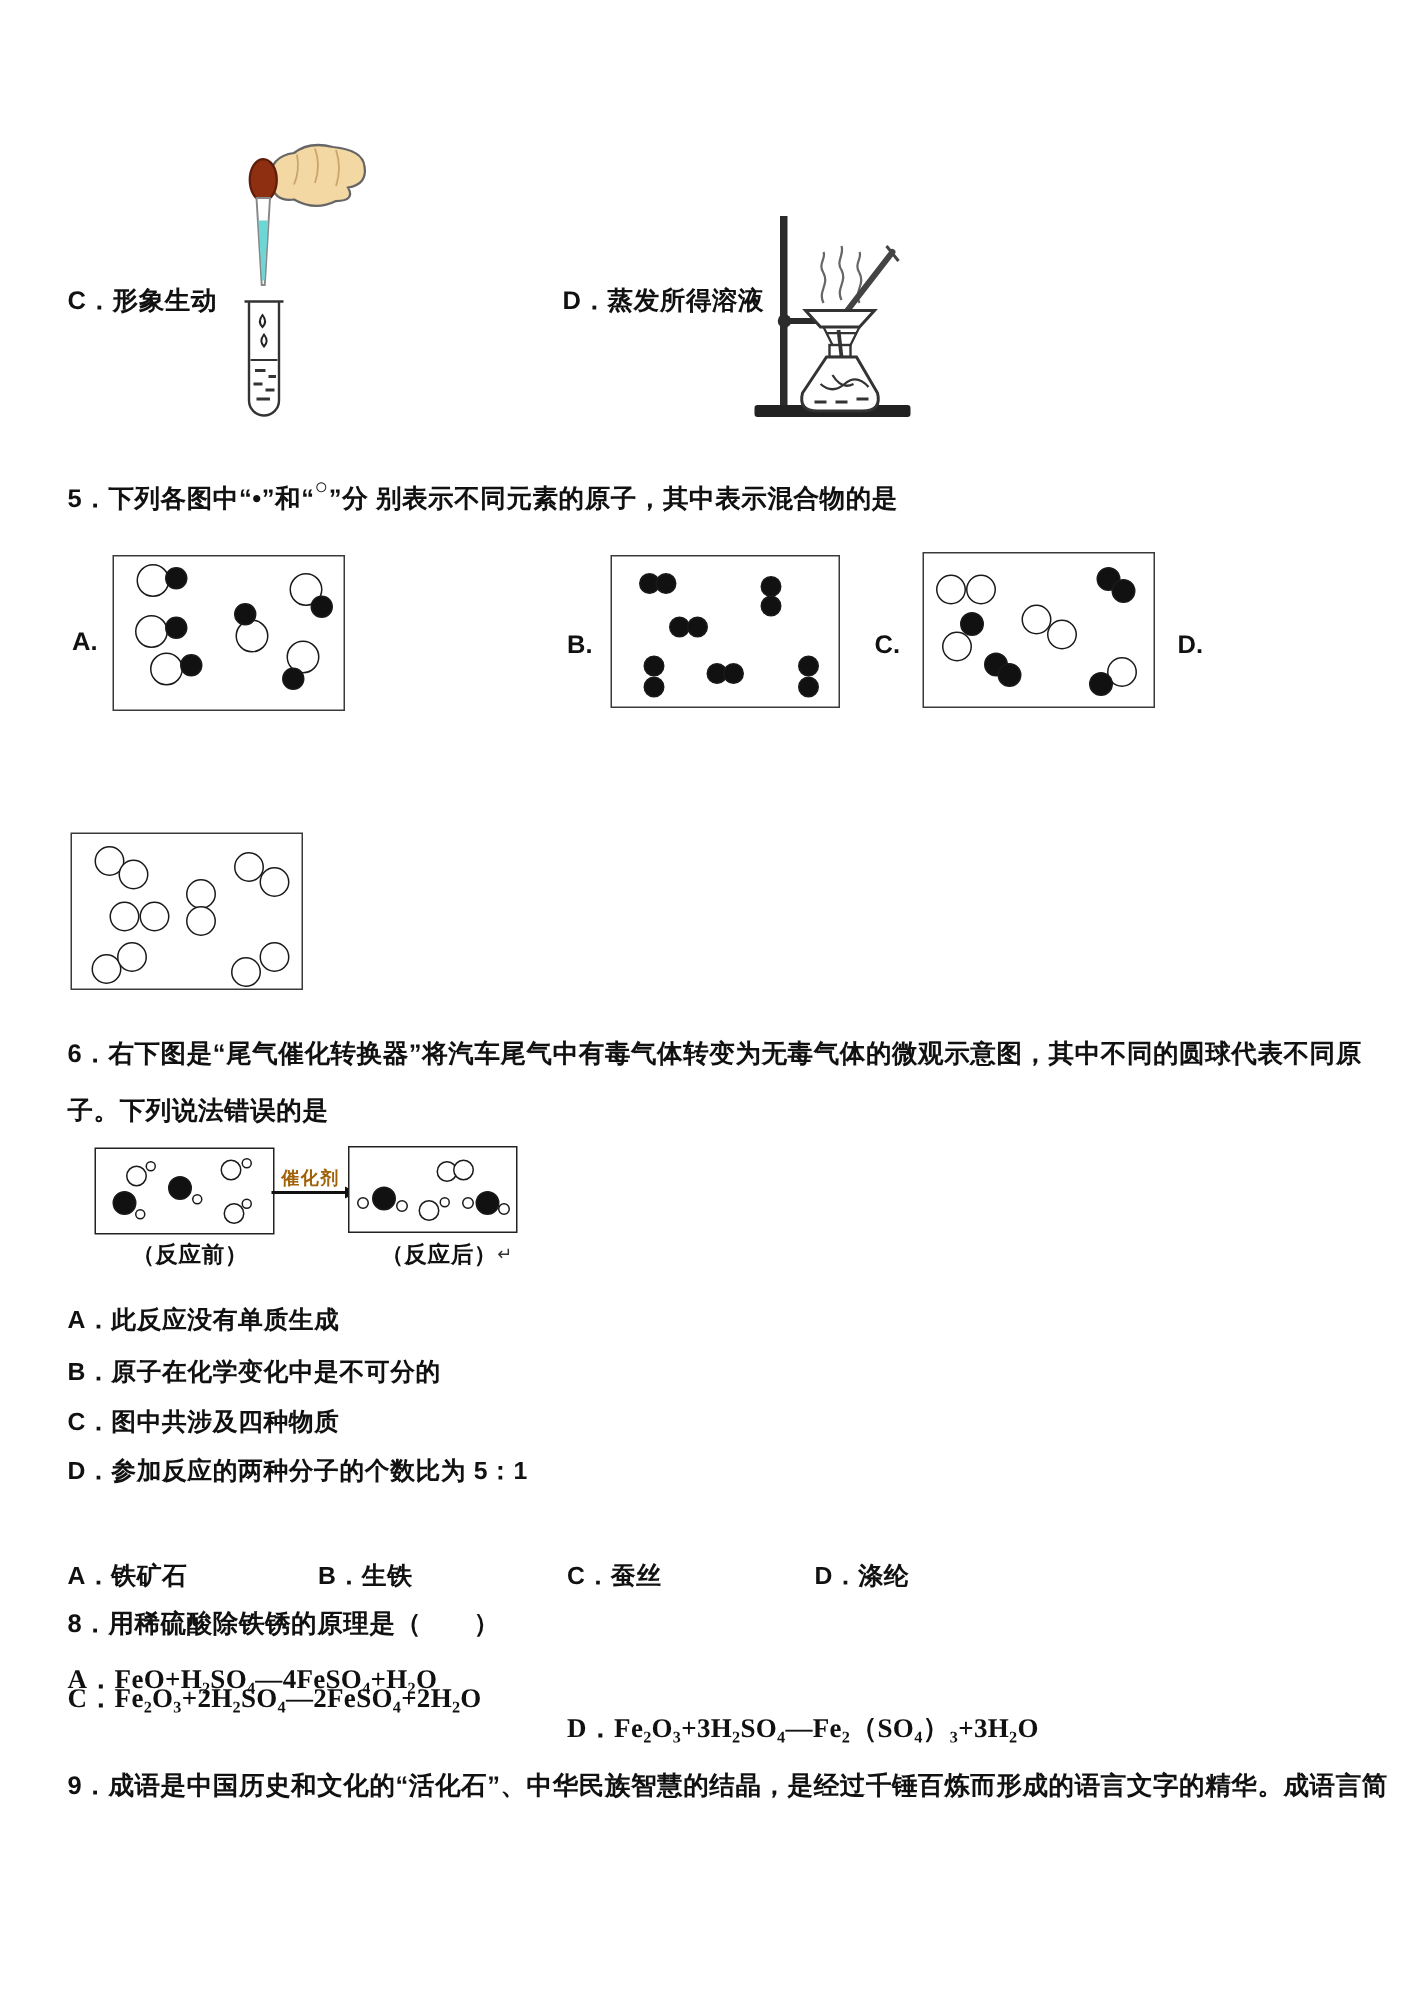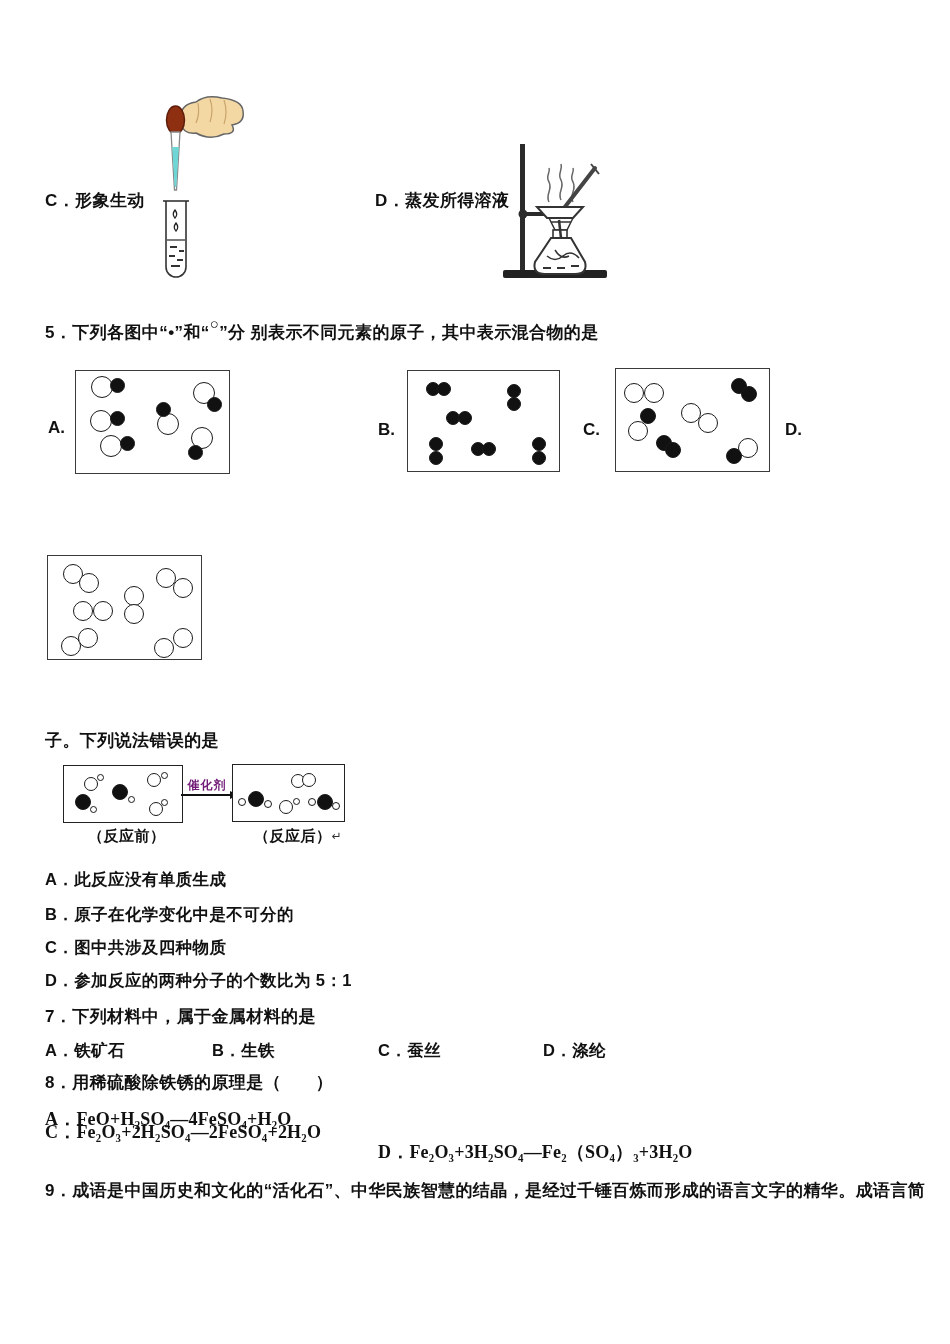--- a/index.html
+++ b/index.html
@@ -11,21 +11,21 @@
   .abs{position:absolute;}
   .q-text{font-size:17px;font-weight:bold;letter-spacing:0.4px;line-height:22px;white-space:nowrap;}
   .opt{font-size:16.5px;font-weight:bold;letter-spacing:0.4px;white-space:nowrap;}
   .eq{font-family:"Liberation Serif","DejaVu Serif",serif;font-size:18px;font-weight:bold;white-space:nowrap;letter-spacing:0.2px;}
   .mol-box{position:absolute;border:1.6px solid #3a3a3a;background:#fff;box-sizing:content-box;}
   .rx-box{position:absolute;border:1.7px solid #222;background:#fff;}
   .atom{position:absolute;border-radius:50%;border:1.6px solid #1a1a1a;border-style:solid;box-sizing:border-box;}
   .opt-label{font-size:17px;font-weight:bold;}
   .raised-circle{position:relative;top:-9px;font-size:15px;font-weight:normal;}
   .fig-label{font-size:15px;font-weight:bold;letter-spacing:0.5px;white-space:nowrap;}
-  .cat-label{font-size:12px;font-weight:bold;color:#701a75;text-align:center;width:52px;letter-spacing:1px;}
+  .cat-label{font-size:12px;font-weight:bold;color:#a16207;text-align:center;width:52px;letter-spacing:1px;}
   .rx-arrow{position:absolute;width:50px;height:0;border-top:2px solid #111;}
   .rx-arrow::after{content:"";position:absolute;right:-7px;top:-5px;border-left:8px solid #111;border-top:4px solid transparent;border-bottom:4px solid transparent;}
   .return-mark{font-size:12px;font-weight:normal;color:#333;position:relative;top:-1px;}
 </style>
 </head>
 <body>
 
 <div id="page">
 
   <svg class="abs" style="left:140px;top:90px" width="110" height="200" viewBox="0 0 110 200">
@@ -135,20 +135,21 @@
       <span class="atom" style="background: rgb(255, 255, 255); border-width: 1.6px; left: 25px; top: 45px; width: 20px; height: 20px;"></span>
       <span class="atom" style="background: rgb(255, 255, 255); border-width: 1.6px; left: 45px; top: 45px; width: 20px; height: 20px;"></span>
       <span class="atom" style="background: rgb(255, 255, 255); border-width: 1.6px; left: 76px; top: 30px; width: 20px; height: 20px;"></span>
       <span class="atom" style="background: rgb(255, 255, 255); border-width: 1.6px; left: 76px; top: 48px; width: 20px; height: 20px;"></span>
       <span class="atom" style="background: rgb(255, 255, 255); border-width: 1.6px; left: 13px; top: 80px; width: 20px; height: 20px;"></span>
       <span class="atom" style="background: rgb(255, 255, 255); border-width: 1.6px; left: 30px; top: 72px; width: 20px; height: 20px;"></span>
       <span class="atom" style="background: rgb(255, 255, 255); border-width: 1.6px; left: 106px; top: 82px; width: 20px; height: 20px;"></span>
       <span class="atom" style="background: rgb(255, 255, 255); border-width: 1.6px; left: 125px; top: 72px; width: 20px; height: 20px;"></span>
     </div>
 
+  <div class="abs q-text" style="left:45px;top:692px">6．右下图是“尾气催化转换器”将汽车尾气中有毒气体转变为无毒气体的微观示意图，其中不同的圆球代表不同原</div>
   <div class="abs q-text" style="left:45px;top:730px">子。下列说法错误的是</div>
 
   <div class="rx-box" style="left: 63px; top: 765px; width: 118px; height: 56px;">
       <span class="atom" style="background: rgb(255, 255, 255); border-width: 1.6px; left: 20px; top: 11px; width: 14px; height: 14px;"></span>
       <span class="atom" style="background: rgb(255, 255, 255); border-width: 1.2px; left: 32.5px; top: 7.5px; width: 7px; height: 7px;"></span>
       <span class="atom" style="background: rgb(17, 17, 17); border-width: 1.6px; left: 11px; top: 28px; width: 16px; height: 16px;"></span>
       <span class="atom" style="background: rgb(255, 255, 255); border-width: 1.2px; left: 25.5px; top: 39.5px; width: 7px; height: 7px;"></span>
       <span class="atom" style="background: rgb(17, 17, 17); border-width: 1.6px; left: 48px; top: 18px; width: 16px; height: 16px;"></span>
       <span class="atom" style="background: rgb(255, 255, 255); border-width: 1.2px; left: 63.5px; top: 29.5px; width: 7px; height: 7px;"></span>
       <span class="atom" style="background: rgb(255, 255, 255); border-width: 1.6px; left: 83px; top: 7px; width: 14px; height: 14px;"></span>
@@ -171,21 +172,20 @@
       <span class="atom" style="background: rgb(255, 255, 255); border-width: 1.2px; left: 99px; top: 37px; width: 8px; height: 8px;"></span>
     </div>
   <div class="abs fig-label" style="left:88px;top:827px">（反应前）</div>
   <div class="abs fig-label" style="left:254px;top:827px"><span>（反应后）</span><span class="return-mark">↵</span></div>
 
   <div class="abs opt" style="left:45px;top:869px">A．此反应没有单质生成</div>
   <div class="abs opt" style="left:45px;top:904px">B．原子在化学变化中是不可分的</div>
   <div class="abs opt" style="left:45px;top:937px">C．图中共涉及四种物质</div>
   <div class="abs opt" style="left:45px;top:970px">D．参加反应的两种分子的个数比为 5：1</div>
 
-  <div class="abs q-text" style="left:45px;top:1006px">7．下列材料中，属于金属材料的是</div>
   <div class="abs opt" style="left:45px;top:1040px">A．铁矿石</div>
   <div class="abs opt" style="left:212px;top:1040px">B．生铁</div>
   <div class="abs opt" style="left:378px;top:1040px">C．蚕丝</div>
   <div class="abs opt" style="left:543px;top:1040px">D．涤纶</div>
 
   <div class="abs q-text" style="left:45px;top:1072px">8．用稀硫酸除铁锈的原理是（　　）</div>
   <div class="abs eq" style="left:45px;top:1107px">A．FeO+H₂SO₄—4FeSO₄+H₂O</div>
   <div class="abs eq" style="left:45px;top:1120px">C．Fe₂O₃+2H₂SO₄—2FeSO₄+2H₂O</div>
   <div class="abs eq" style="left:378px;top:1140px">D．Fe₂O₃+3H₂SO₄—Fe₂（SO₄）₃+3H₂O</div>
 

